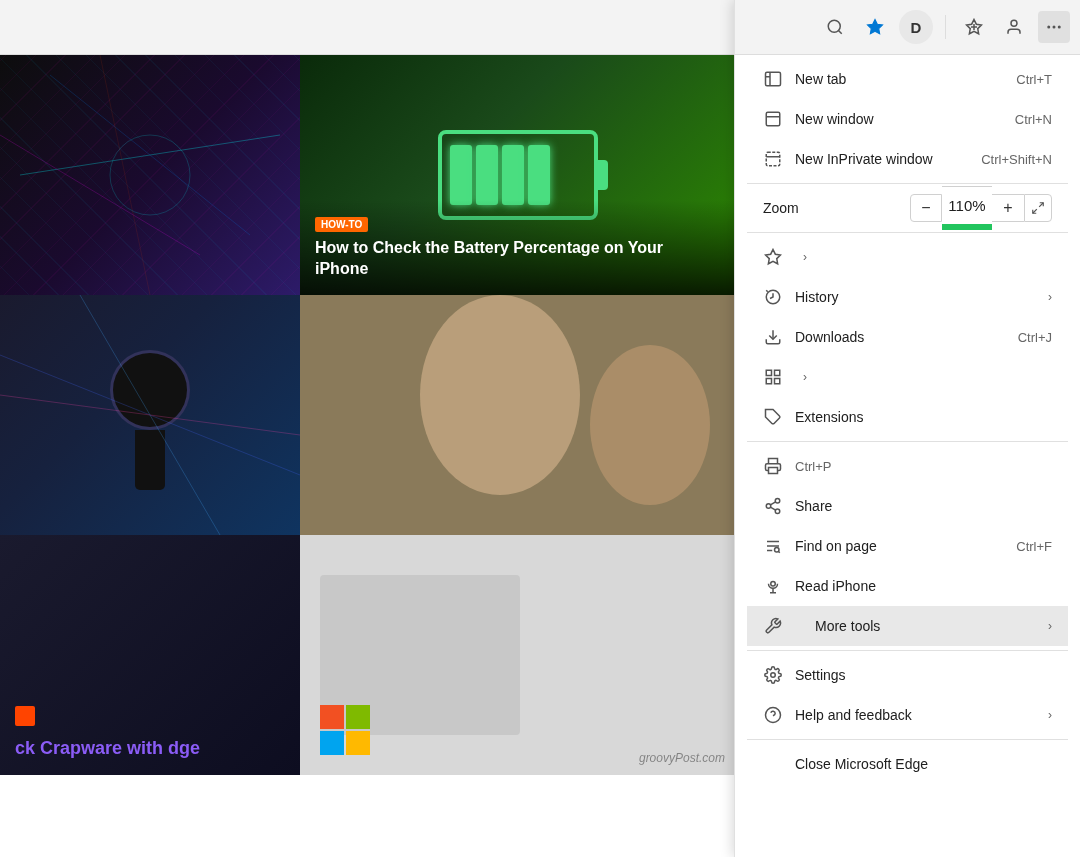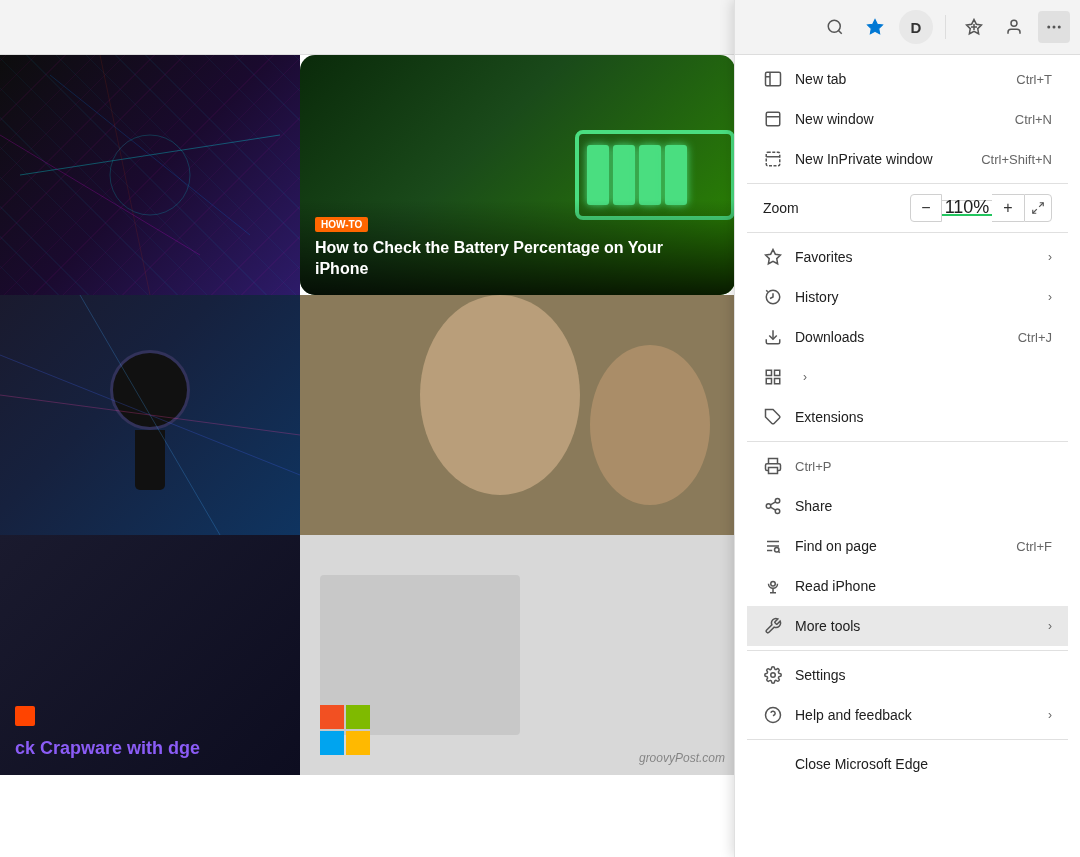--- a/index.html
+++ b/index.html
@@ -93,22 +93,21 @@
       background: #111;
       margin: 0 auto;
       border-radius: 0 0 5px 5px;
     }
 
     .card-green {
       background: linear-gradient(135deg, #0a2a0a 0%, #1a4a1a 40%, #2d8a00 100%);
       position: relative;
       display: flex;
       align-items: center;
-      justify-content: flex-end;
-      border-radius: 15px;
+      justify-content: center;
     }
 
     .battery-visual {
       width: 160px;
       height: 90px;
       border: 4px solid #4ade80;
       border-radius: 8px;
       position: relative;
       display: flex;
       overflow: visible;
@@ -345,27 +344,27 @@
       font-size: 16px;
       color: #333;
     }
 
     .zoom-btn:first-child {
       border-radius: 4px 0 0 4px;
     }
 
     .zoom-value {
       width: 50px;
-      height: 16px;
+      height: 44px;
       border-top: 1px solid #d0d0d0;
-      border-bottom: 2px solid #22c55e;
+      border-bottom: 6px solid #22c55e;
       display: flex;
       align-items: center;
       justify-content: center;
-      font-size: 18px;
+      font-size: 15px;
       color: #202020;
     }
 
     .zoom-btn:last-child {
       border-radius: 0;
       border-right: none;
     }
 
     .zoom-expand {
       width: 28px;
@@ -565,21 +564,20 @@
     </div>
 
     <div class="menu-divider"></div>
 
     <div class="menu-item">
       <div class="menu-item-icon">
         <svg width="18" height="18" viewBox="0 0 24 24" fill="none" stroke="#555" stroke-width="2">
           <polygon points="12,2 15.09,8.26 22,9.27 17,14.14 18.18,21.02 12,17.77 5.82,21.02 7,14.14 2,9.27 8.91,8.26"></polygon>
         </svg>
       </div>
-      <span class="menu-item-label">Favorites</span>
       <span class="menu-item-arrow">›</span>
     </div>
 
     <div class="menu-item">
       <div class="menu-item-icon">
         <svg width="18" height="18" viewBox="0 0 24 24" fill="none" stroke="#555" stroke-width="2">
           <circle cx="12" cy="12" r="9"></circle>
           <polyline points="12,7 12,12 8,14"></polyline>
           <path d="M3 3l2 2"></path>
         </svg>
@@ -665,21 +663,21 @@
         <svg width="18" height="18" viewBox="0 0 24 24" fill="none" stroke="#555" stroke-width="2">
           <path d="M12 6c-1.5 0-3 1.5-3 3v0c0 1.5 1.5 3 3 3s3-1.5 3-3-1.5-3-3-3z"></path>
           <path d="M18 9c0 3.31-2.69 6-6 6s-6-2.69-6-6"></path>
           <line x1="12" y1="15" x2="12" y2="21"></line>
           <line x1="8" y1="21" x2="16" y2="21"></line>
         </svg>
       </div>
       <span class="menu-item-label">Read iPhone</span>
     </div>
 
-    <div class="menu-item highlighted" style="position:relative;">
+    <div class="menu-item highlighted" style="position:relative;gap:20px;">
       <div class="menu-item-icon">
         <svg width="18" height="18" viewBox="0 0 24 24" fill="none" stroke="#555" stroke-width="2">
           <path d="M14.7 6.3a1 1 0 0 0 0 1.4l1.6 1.6a1 1 0 0 0 1.4 0l3.77-3.77a6 6 0 0 1-7.94 7.94l-6.91 6.91a2.12 2.12 0 0 1-3-3l6.91-6.91a6 6 0 0 1 7.94-7.94l-3.76 3.76z"></path>
         </svg>
       </div>
       <span class="menu-item-label">More tools</span>
       <span class="menu-item-arrow">›</span>
 
     </div>
 

